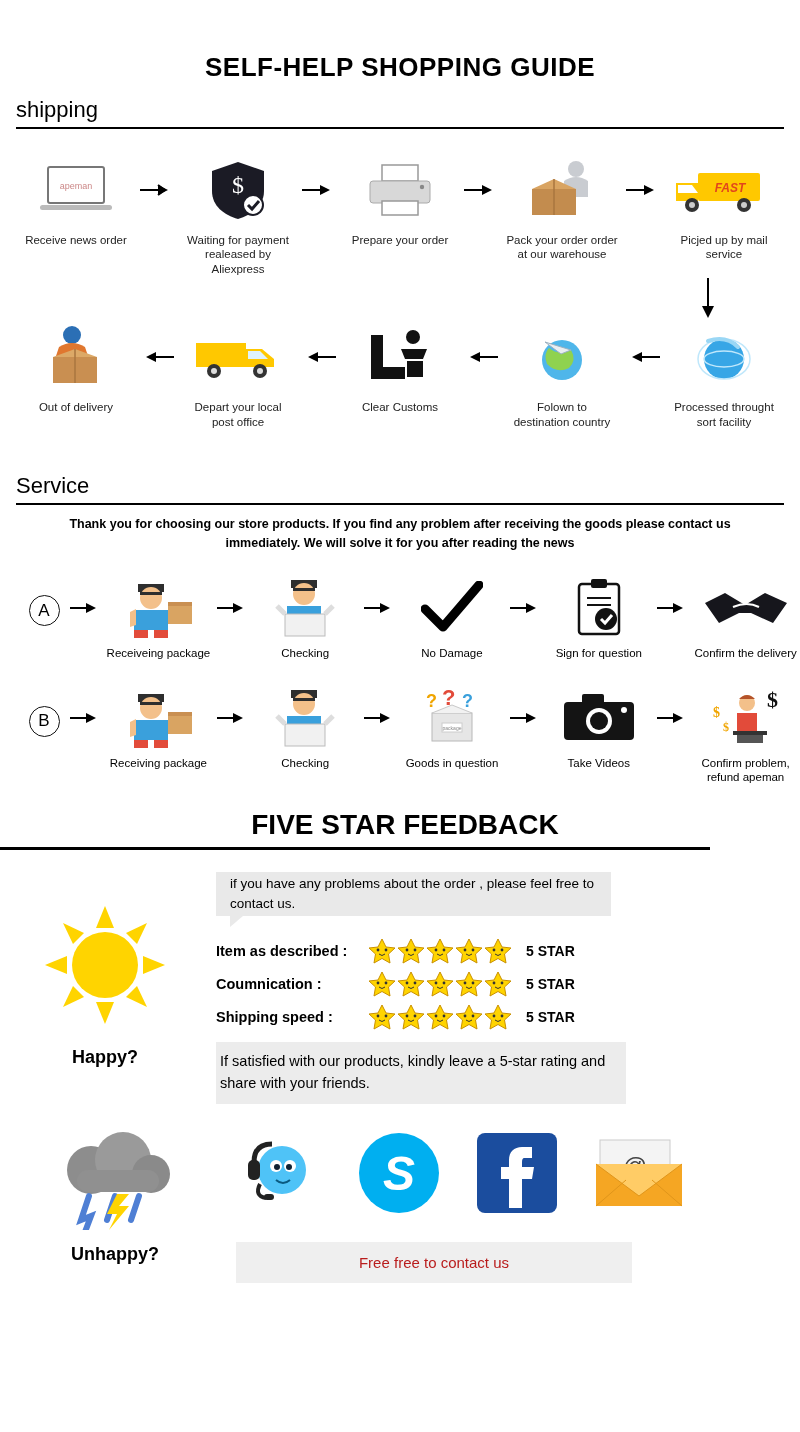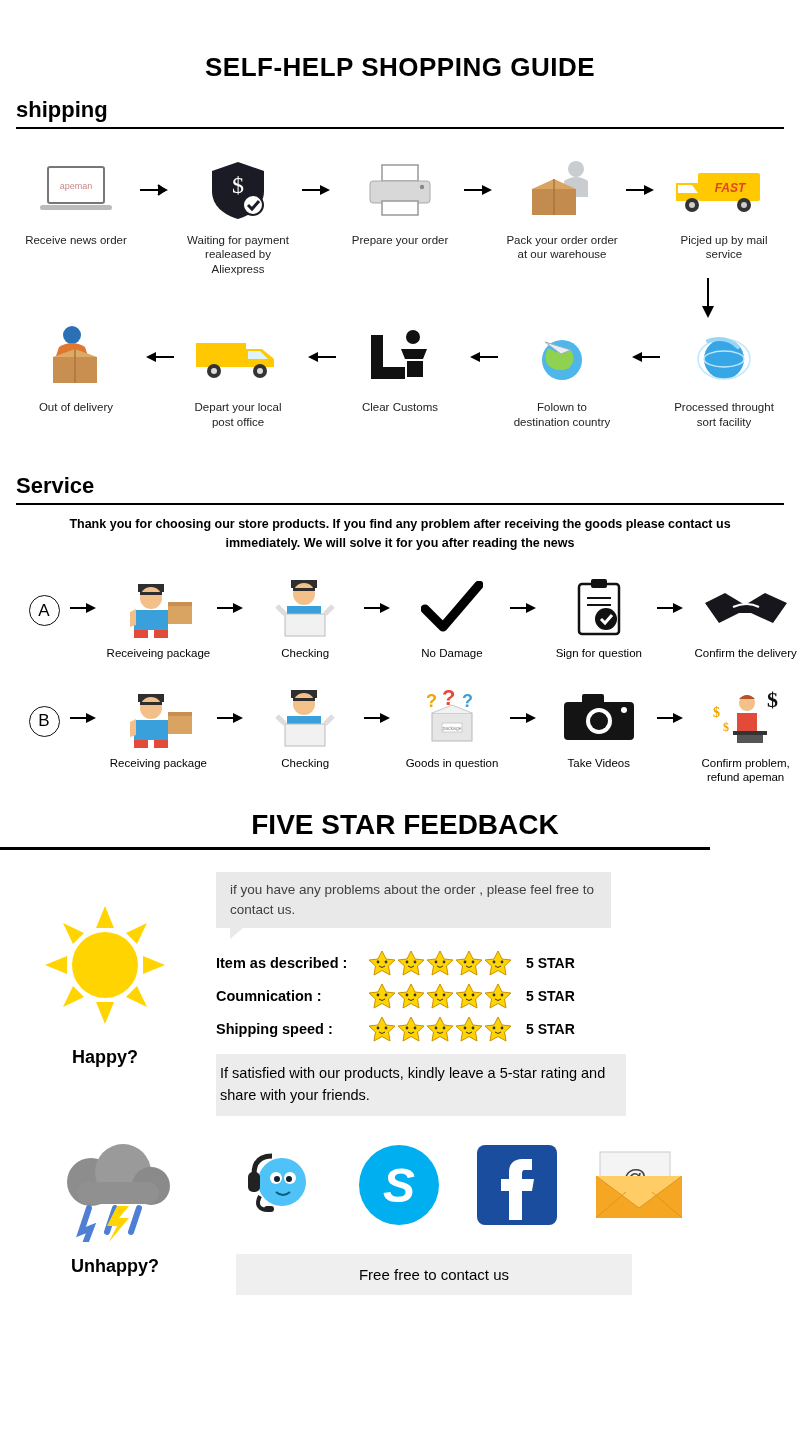--- a/index.html
+++ b/index.html
@@ -18,21 +18,21 @@
   .main-title {
     text-align: center;
     font-size: 26px;
     font-weight: bold;
     letter-spacing: 0.5px;
     padding-top: 52px;
     margin: 0;
   }
   .section-head {
     font-size: 22px;
-    font-weight: bold;
+    font-weight: normal;
     margin: 14px 0 0 16px;
   }
   .rule {
     height: 2px;
     background: #000;
     margin: 4px 16px 0 16px;
   }
 
   
   .flow-row {
@@ -130,24 +130,24 @@
   .feedback {
     display: flex;
     padding: 22px 0 0 0;
   }
   .sun-col { width: 210px; display:flex; flex-direction:column; align-items:center; padding-top: 34px;}
   .sun-label { font-size: 18px; font-weight: bold; margin-top: 19px; }
   .fb-col { flex: 1; padding-right: 20px; }
 
   .bubble {
     background: #e9e9e9;
-    color: #404040;
+    color: #000000;
     font-size: 13.5px;
     line-height: 1.5;
-    padding: 8px 14px;
+    padding: 2px 14px;
     width: 395px;
     position: relative;
     margin-left: 6px;
   }
   .bubble:after {
     content:"";
     position:absolute;
     left: 14px; bottom:-11px;
     border-width: 11px 13px 0 0;
     border-style: solid;
@@ -175,21 +175,21 @@
   }
   .cloud-col { width: 230px; display:flex; flex-direction:column; align-items:center; }
   .cloud-label { font-size: 18px; font-weight:bold; margin-top: 10px;}
   .icons-col { flex:1; }
   .icon-row { display:flex; align-items:center; gap: 34px; padding-left: 10px;}
   .contact-btn {
     margin: 22px 0 0 0;
     background:#efefef;
     text-align:center;
     font-size: 15px;
-    color:#000000;
+    color:#b91c1c;
     padding: 12px 0;
     width: 396px;
     margin-left: 6px;
   }
 </style>
 </head>
 <body>
 
 <div class="page">
 

